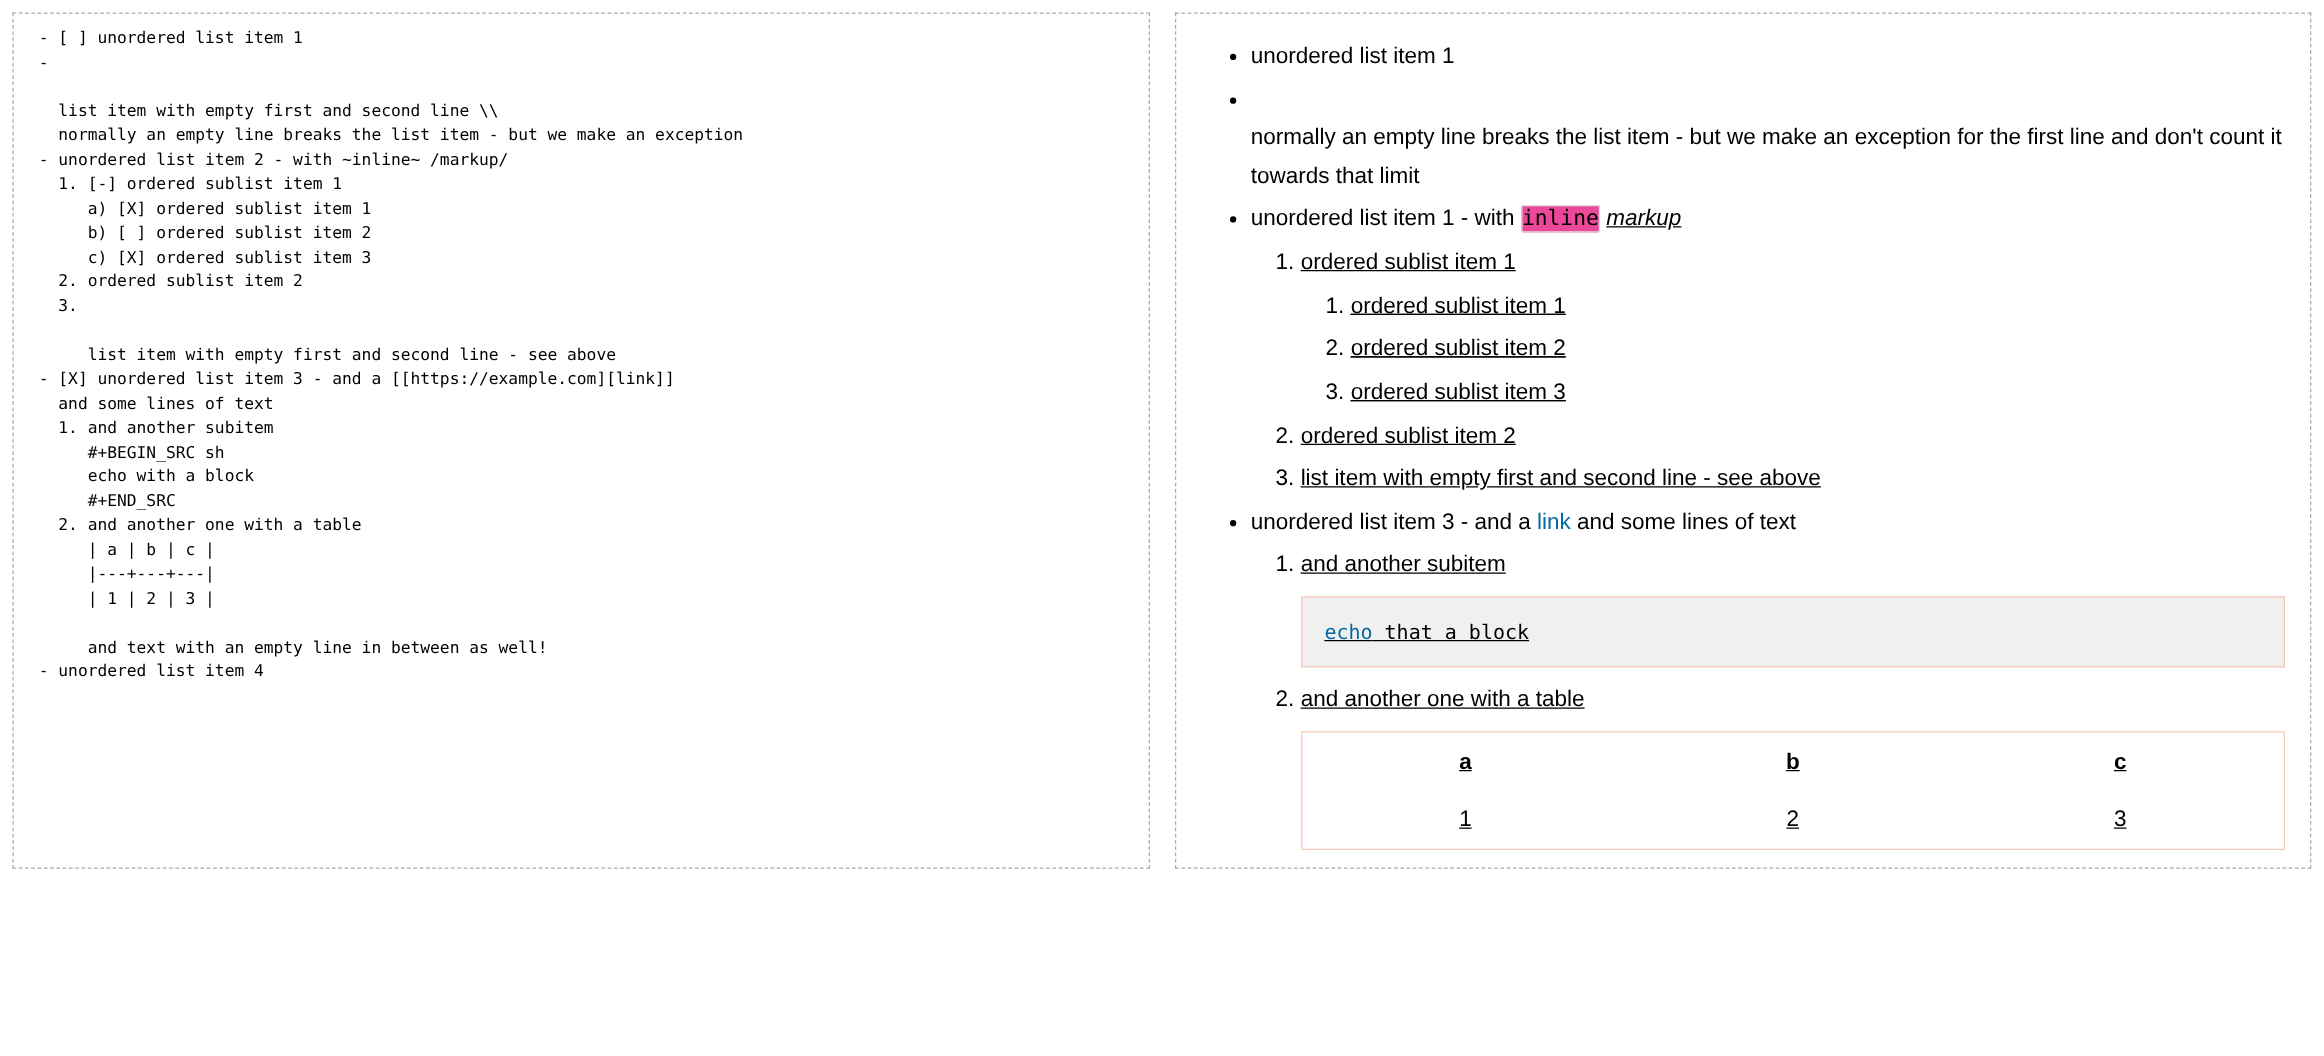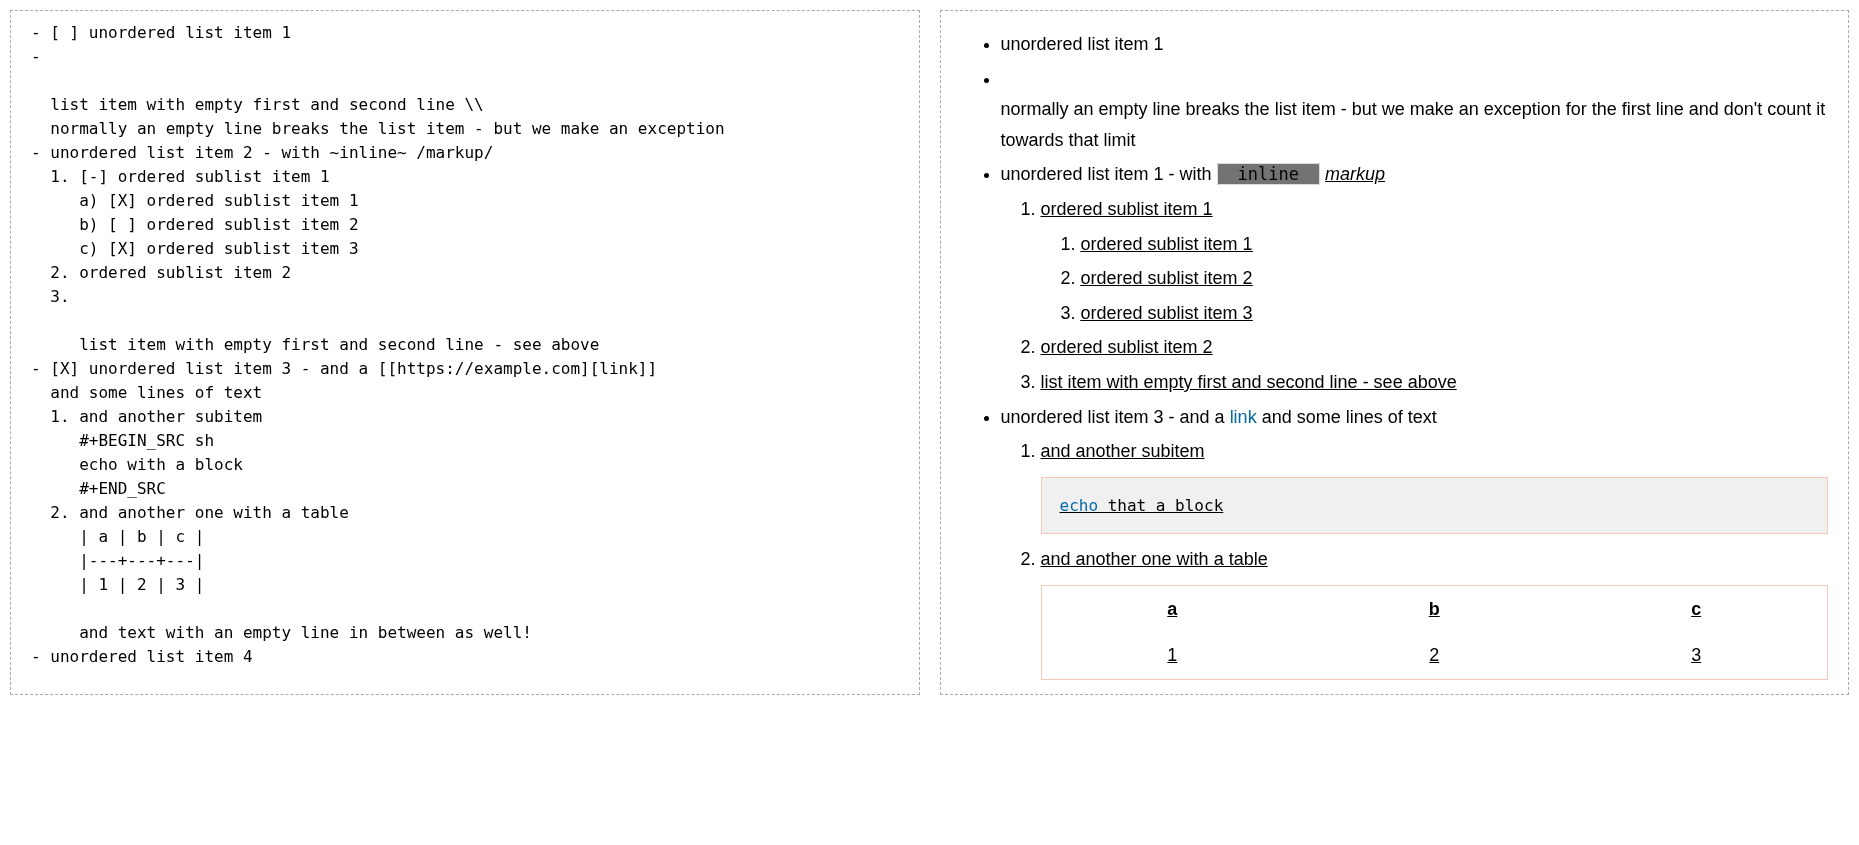--- a/index.html
+++ b/index.html
@@ -15,21 +15,21 @@
       padding: 10px;
     }
     .pane {
       flex: 1;
       border: 1px dashed #aaa;
       padding: 10px 20px;
       overflow: hidden;
     }
     .source {
       font-family: "DejaVu Sans Mono", "Menlo", "Consolas", monospace;
-      font-size: 16px;
+      font-size: 13px;
       white-space: pre;
       line-height: 1.5;
       overflow: hidden;
     }
     .rendered {
       line-height: 1.7;
     }
     .rendered ul {
       list-style: disc;
       padding-left: 40px;
@@ -38,23 +38,23 @@
     .rendered ul > li { margin: 4px 0; }
     .rendered ol {
       list-style: decimal;
       padding-left: 40px;
       margin-top: 4px;
     }
     .rendered ol ol { list-style: decimal; }
     .rendered ol > li { margin: 4px 0; text-decoration: underline; }
     .rendered code.inline {
       font-family: "DejaVu Sans Mono", monospace;
-      background: #737373;
+      background: #ec4899;
       border: 1px solid #ddd;
-      padding: 0 20px;
+      padding: 0 0;
       border-radius: 2px;
       font-size: 17px;
     }
     .rendered em { font-style: italic; text-decoration: underline; }
     .rendered a { color: #0369a1; text-decoration: none; }
     .codeblock {
       border: 1px solid #f5c9b8;
       background: #f0f0f0;
       padding: 14px 18px;
       margin: 10px 0;

